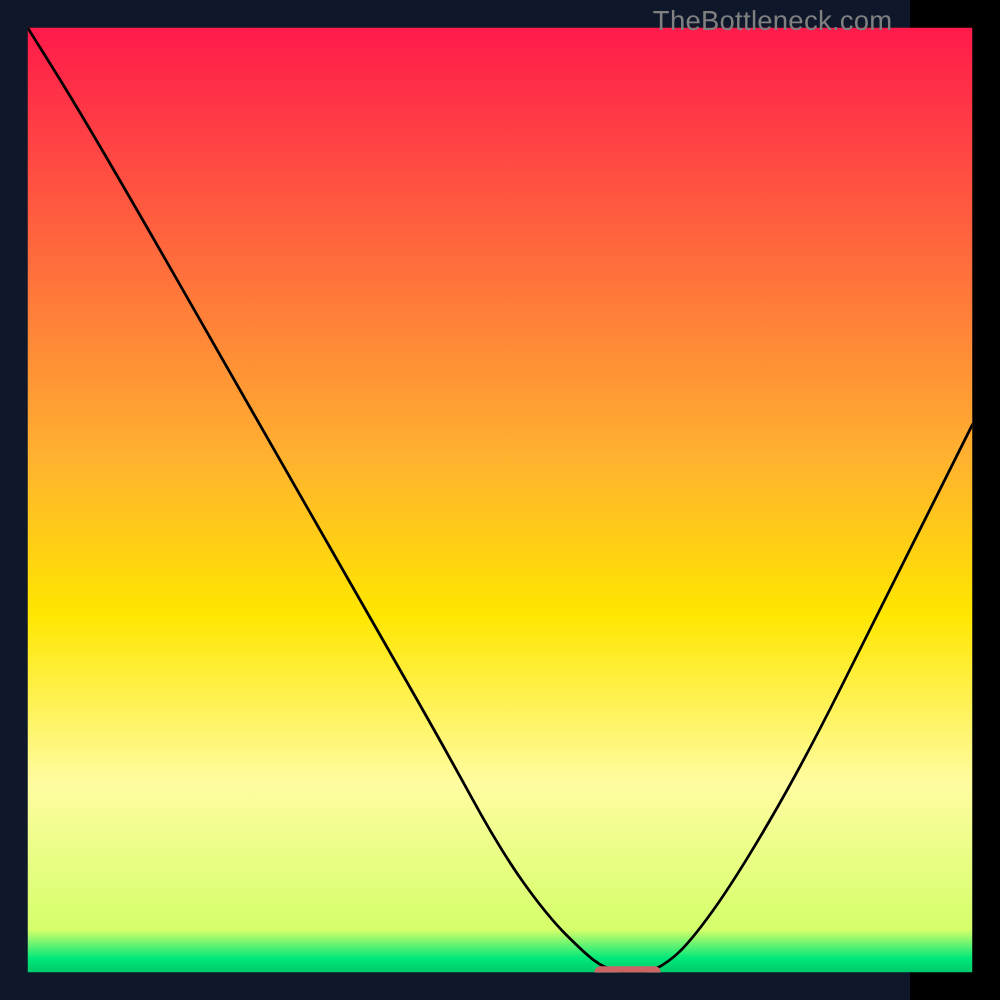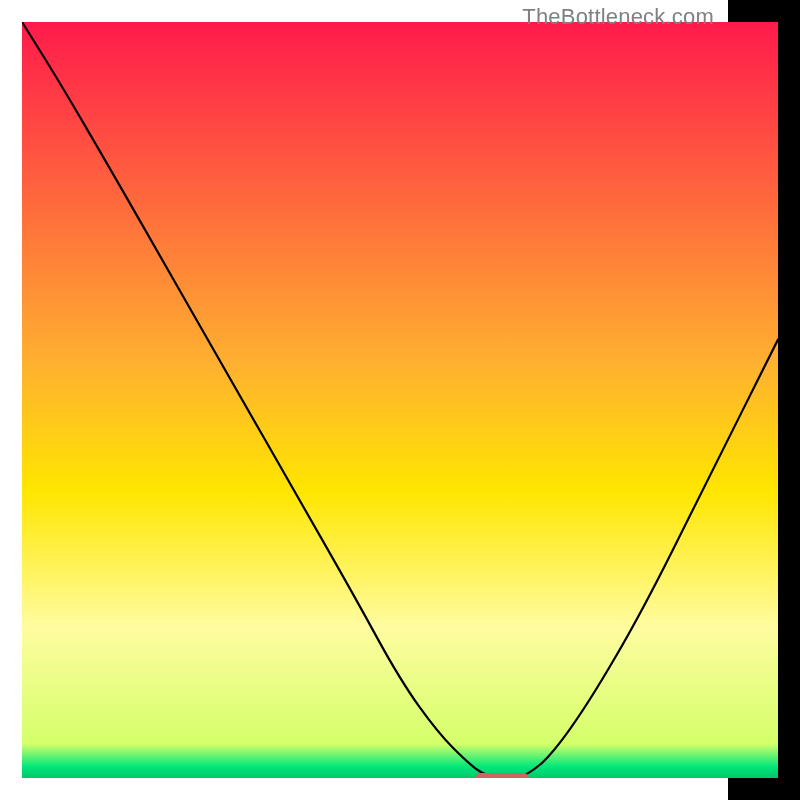--- a/index.html
+++ b/index.html
@@ -7,21 +7,21 @@
     padding: 0;
     width: 800px;
     height: 800px;
     background: #000;
     overflow: hidden;
   }
   .frame {
     position: relative;
     width: 728px;
     height: 800px;
-    background: #ffffff;
+    background: #0f172a;
   }
   .watermark {
     position: absolute;
     top: 4px;
     right: 14px;
     font-family: Arial, Helvetica, sans-serif;
     font-size: 22px;
     color: #808080;
     letter-spacing: 0.2px;
     z-index: 10;

